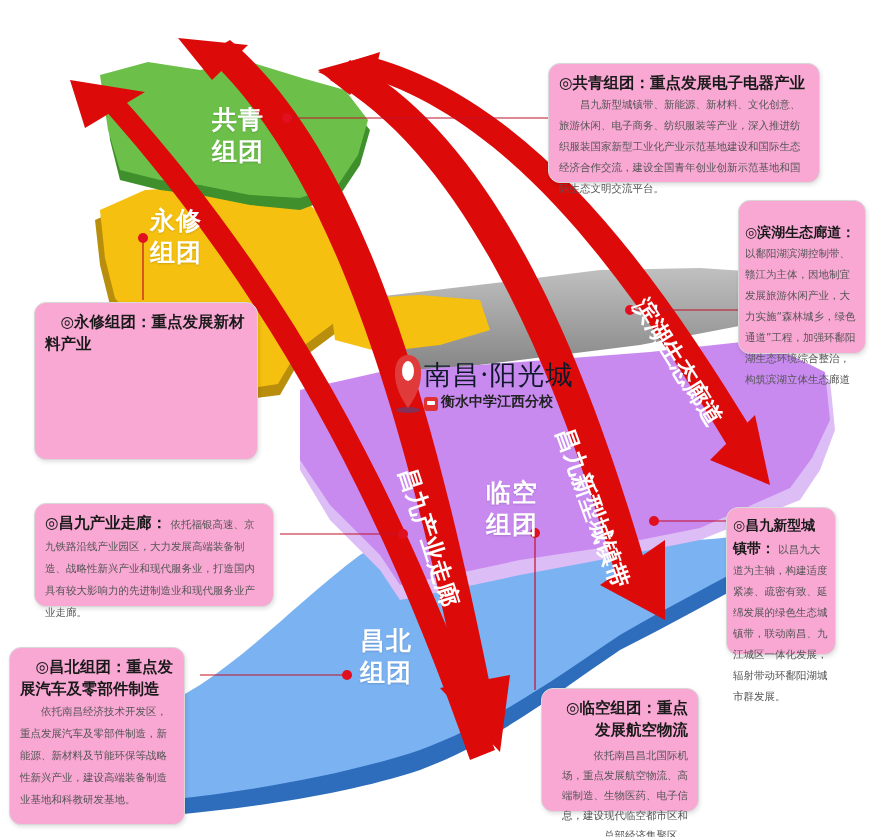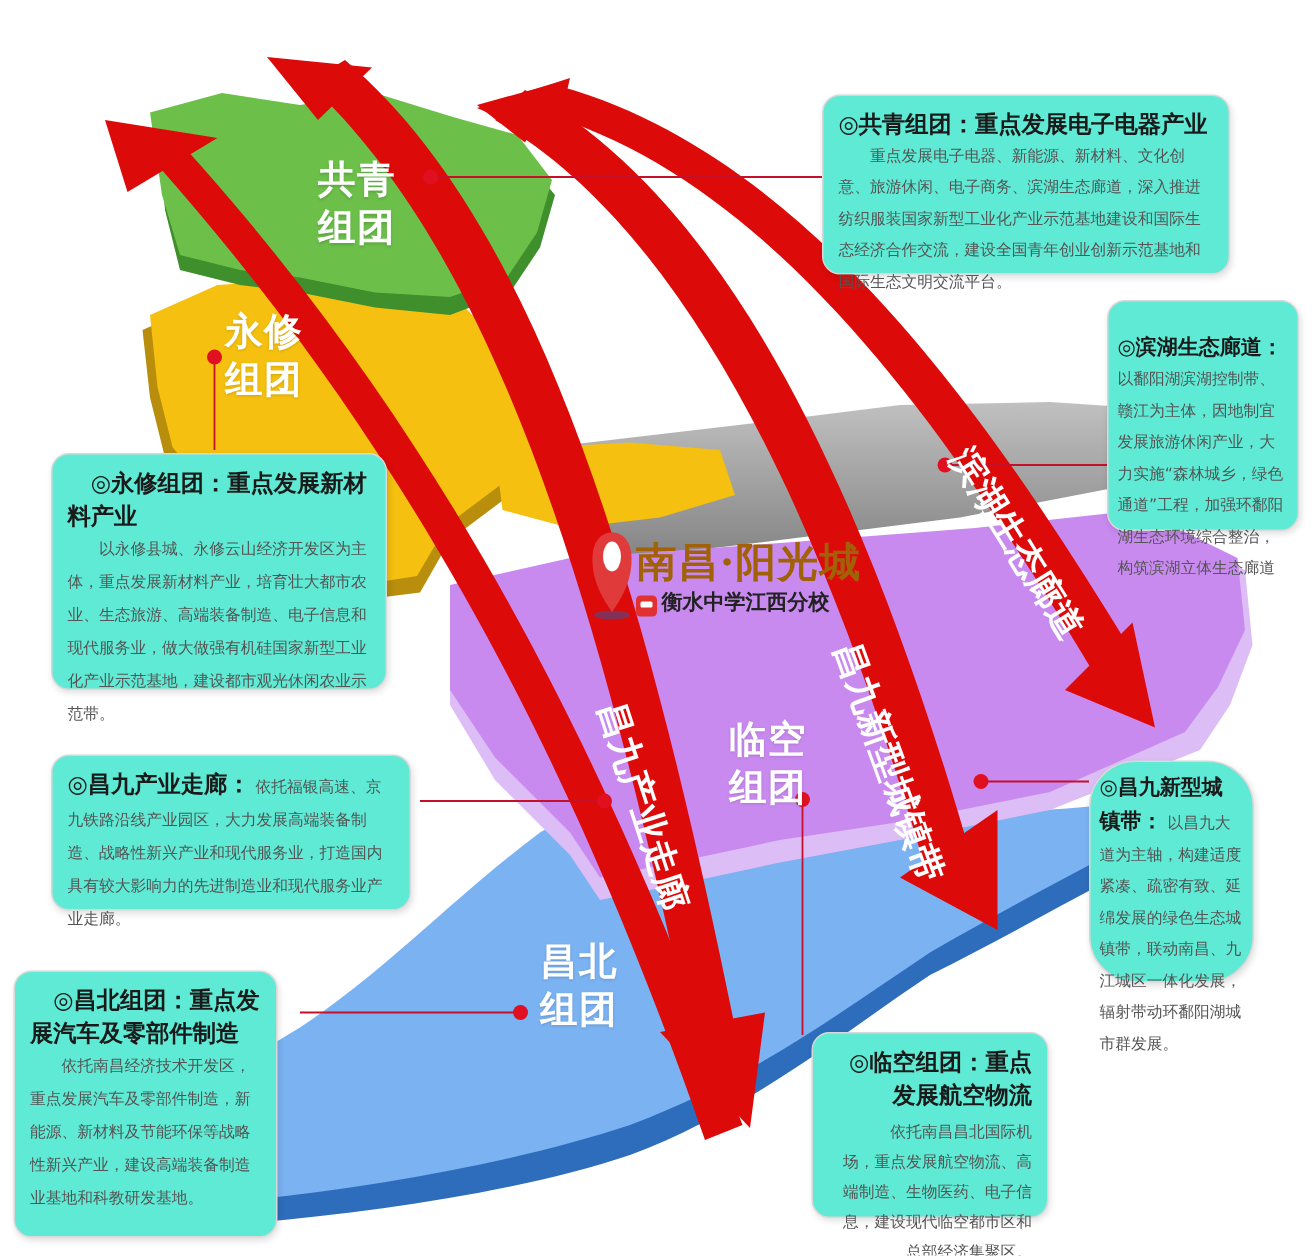--- a/index.html
+++ b/index.html
@@ -5,29 +5,29 @@
   html, body { margin: 0; padding: 0; background: #ffffff; }
   body { width: 876px; height: 837px; position: relative; overflow: hidden;
          font-family: "DejaVu Sans", "Liberation Sans", sans-serif; }
   #stage { position: absolute; left: 0; top: 0; width: 876px; height: 837px; }
   svg.map { position: absolute; left: 0; top: 0; }
   .region-label { position: absolute; color: #ffffff; font-weight: bold; font-size: 25px;
                   line-height: 32px; letter-spacing: 1px; text-align: left;
                   text-shadow: 0 1px 2px rgba(0,0,0,0.15); }
   .arrow-label { position: absolute; color: #ffffff; font-weight: bold; font-size: 24px;
                  line-height: 25px; white-space: nowrap; transform-origin: left top; }
-  .box { position: absolute; background: #5eead4; border: 1.5px solid #d8d8d8; border-radius: 12px;
+  .box { position: absolute; background: #f9a8d4; border: 1.5px solid #d8d8d8; border-radius: 12px;
          box-shadow: 1px 2px 4px rgba(0,0,0,0.12); padding: 8px 10px; box-sizing: border-box; }
   .box .title { font-weight: bold; color: #1a1a1a; font-size: 15.5px; line-height: 22px; }
   .box .body { color: #555; font-size: 10.5px; line-height: 22px; text-indent: 2em; }
   .box .inline-body { color: #555; font-size: 10.5px; font-weight: normal; }
   .box .body2 { color: #555; font-size: 10.5px; line-height: 21px; }
   .brand { position: absolute; }
-  .brand-main { font-family: "DejaVu Serif", "Liberation Serif", serif; font-weight: bold; font-size: 27px;
-                color: #a16207; letter-spacing: 1px; }
+  .brand-main { font-family: "DejaVu Serif", "Liberation Serif", serif; font-weight: normal; font-size: 27px;
+                color: #0f172a; letter-spacing: 1px; }
   .brand-sub { font-size: 14px; font-weight: bold; color: #222; display: flex; align-items: flex-end; }
   .cap-icon { display: inline-block; width: 14px; height: 14px; background: #e03030; border-radius: 3px;
               margin-right: 3px; position: relative; }
   .cap-icon::after { content: ""; position: absolute; left: 3px; top: 4px; width: 8px; height: 4px;
                      background: #fff; border-radius: 1px; }
 </style>
 </head>
 <body>
 
 <div id="stage">
@@ -120,41 +120,40 @@
   <div class="brand" style="left:424px; top:357px;">
     <div class="brand-main">南昌·阳光城</div>
     <div class="brand-sub">
       <span class="cap-icon"></span>
       <span>衡水中学江西分校</span>
     </div>
   </div>
 
   <div class="box" style="left:548px; top:63px; width:272px; height:120px;">
     <div class="title">◎共青组团：重点发展电子电器产业</div>
-    <div class="body" style="line-height:21px;">重点发展电子电器、新能源、新材料、文化创意、旅游休闲、电子商务、滨湖生态廊道，深入推进纺织服装国家新型工业化产业示范基地建设和国际生态经济合作交流，建设全国青年创业创新示范基地和国际生态文明交流平台。</div>
+    <div class="body" style="line-height:21px;">昌九新型城镇带、新能源、新材料、文化创意、旅游休闲、电子商务、纺织服装等产业，深入推进纺织服装国家新型工业化产业示范基地建设和国际生态经济合作交流，建设全国青年创业创新示范基地和国际生态文明交流平台。</div>
   </div>
 
   <div class="box" style="left:738px; top:200px; width:128px; height:154px; padding:20px 6px;">
     <div class="title" style="font-size:14px;">◎滨湖生态廊道：</div>
     <div class="body2">以鄱阳湖滨湖控制带、赣江为主体，因地制宜发展旅游休闲产业，大力实施“森林城乡，绿色通道”工程，加强环鄱阳湖生态环境综合整治，构筑滨湖立体生态廊道</div>
   </div>
 
   <div class="box" style="left:34px; top:302px; width:224px; height:158px;">
     <div class="title" style="text-indent:1em;">◎永修组团：重点发展新材料产业</div>
-    <div class="body">以永修县城、永修云山经济开发区为主体，重点发展新材料产业，培育壮大都市农业、生态旅游、高端装备制造、电子信息和现代服务业，做大做强有机硅国家新型工业化产业示范基地，建设都市观光休闲农业示范带。</div>
   </div>
 
   <div class="box" style="left:34px; top:503px; width:240px; height:104px;">
     <div class="body2" style="line-height:22px;">
       <span class="title" style="font-size:15.5px;">◎昌九产业走廊：</span>
       <span class="inline-body">依托福银高速、京九铁路沿线产业园区，大力发展高端装备制造、战略性新兴产业和现代服务业，打造国内具有较大影响力的先进制造业和现代服务业产业走廊。</span>
     </div>
   </div>
 
-  <div class="box" style="left:726px; top:507px; width:110px; height:148px; padding:6px 6px;border-radius:31px;">
+  <div class="box" style="left:726px; top:507px; width:110px; height:148px; padding:6px 6px;">
     <div class="body2" style="line-height:21px;">
       <span class="title" style="font-size:14px;">◎昌九新型城镇带：</span>
       <span class="inline-body">以昌九大道为主轴，构建适度紧凑、疏密有致、延绵发展的绿色生态城镇带，联动南昌、九江城区一体化发展，辐射带动环鄱阳湖城市群发展。</span>
     </div>
   </div>
 
   <div class="box" style="left:9px; top:647px; width:176px; height:178px;">
     <div class="title" style="text-indent:1em;">◎昌北组团：重点发展汽车及零部件制造</div>
     <div class="body">依托南昌经济技术开发区，重点发展汽车及零部件制造，新能源、新材料及节能环保等战略性新兴产业，建设高端装备制造业基地和科教研发基地。</div>
   </div>

